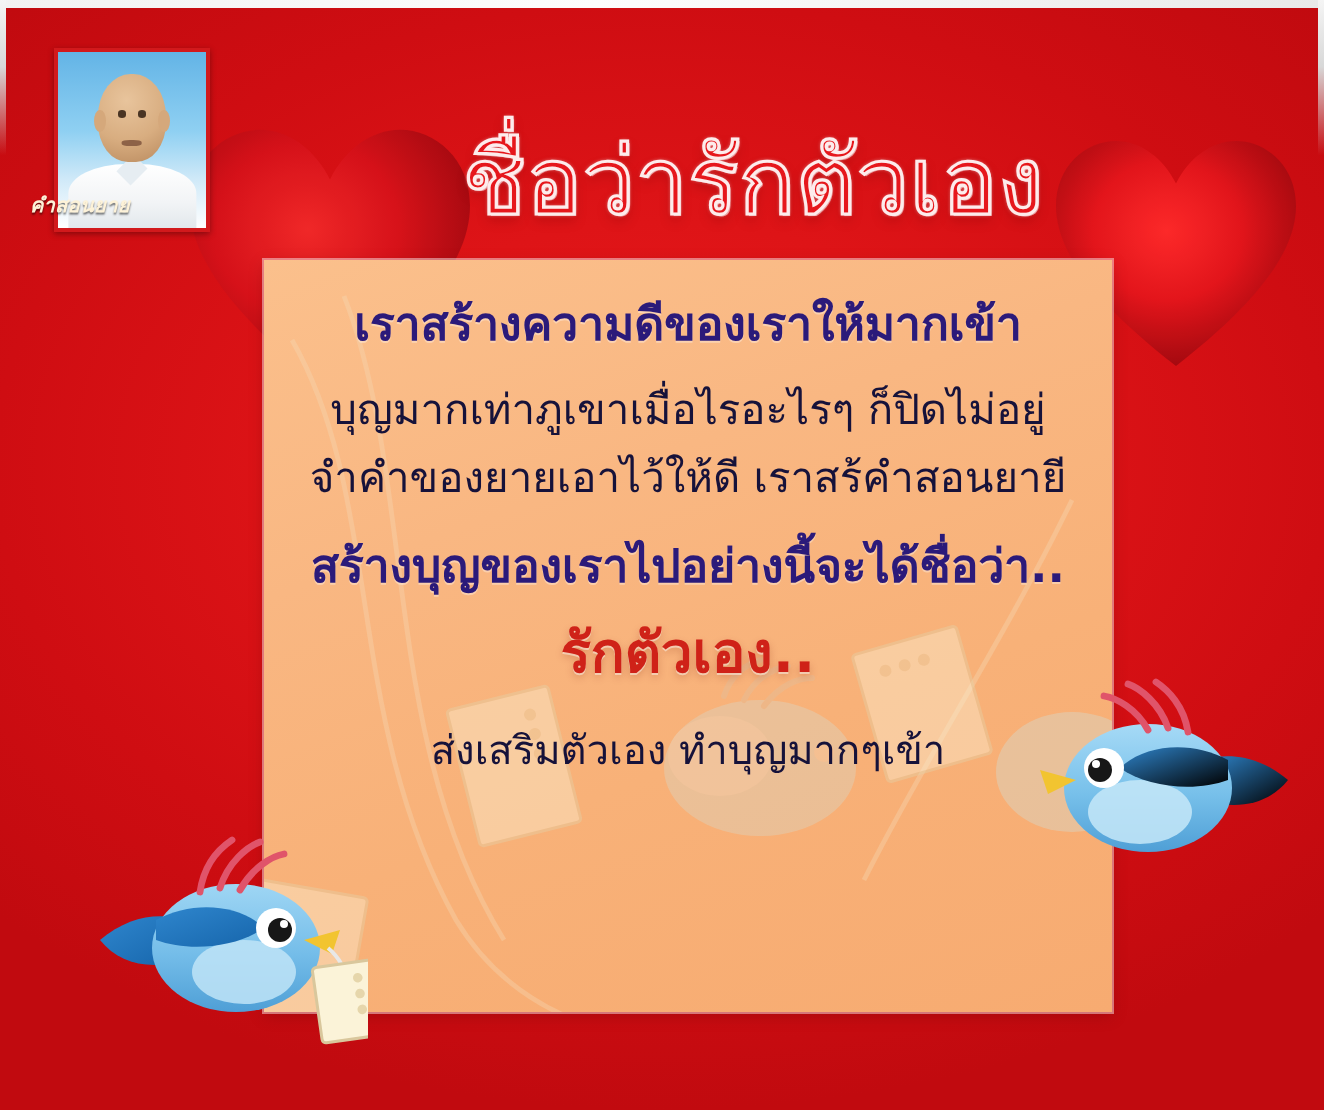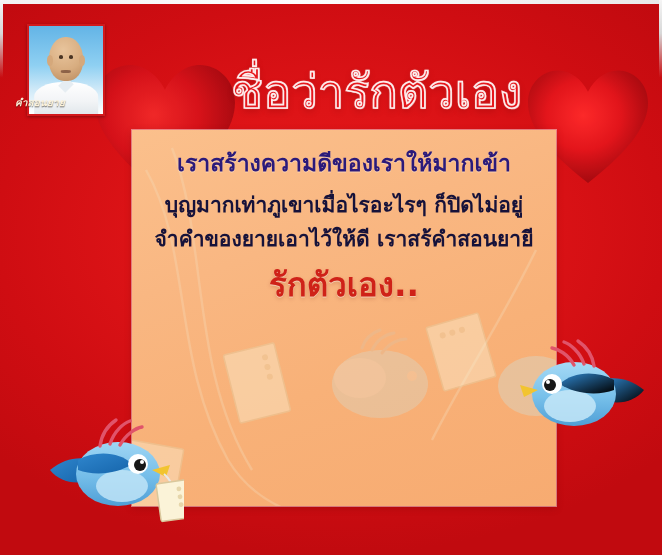--- a/index.html
+++ b/index.html
@@ -94,29 +94,29 @@
 
   .panel-content{position:relative;z-index:5;padding:14px 12px 0;text-align:center;}
 
   .line-head{
     font-size:23px;line-height:1.38;font-weight:bold;color:#2b1a7a;
     margin:4px 0 10px;text-shadow:0 1px 0 rgba(255,255,255,.35);
     white-space:nowrap;
   }
   .line-body{
     font-size:21px;line-height:1.52;color:#16123a;
-    margin:0 0 2px;white-space:nowrap;font-weight:bold;
+    margin:0 0 2px;white-space:nowrap;
   }
   .line-emph{
     font-size:23px;line-height:1.45;font-weight:bold;color:#2b1a7a;
     margin:12px 0 6px;text-shadow:0 1px 0 rgba(255,255,255,.35);
     white-space:nowrap;
   }
   .line-title2{
-    font-size:33px;line-height:1.3;font-weight:bold;color:#cf2218;
+    font-size:28px;line-height:1.3;font-weight:bold;color:#cf2218;
     margin:8px 0 14px;
     text-shadow:0 1px 0 rgba(255,255,255,.45), 0 2px 4px rgba(120,20,0,.22);
     white-space:nowrap;
   }
   .line-tail{
     font-size:20px;line-height:1.62;color:#16123a;
     margin:0;white-space:nowrap;
   }
 
   
@@ -223,23 +223,25 @@
     <svg class="wm wm-env-l" viewBox="0 0 66 80" aria-hidden="true">
       <rect x="6" y="4" width="54" height="70" rx="2" fill="#fbf2d6" stroke="#e3d2a8" stroke-width="1.5"></rect>
     </svg>
 
     <div class="panel-content">
       <div class="line-head">เราสร้างความดีของเราให้มากเข้า</div>
 
       <div class="line-body">บุญมากเท่าภูเขาเมื่อไรอะไรๆ ก็ปิดไม่อยู่</div>
       <div class="line-body">จำคำของยายเอาไว้ให้ดี เราสร้คำสอนยายี</div>
 
+      <div class="line-emph">สร้างบุญของเราไปอย่างนี้จะได้ชื่อว่า..</div>
 
       <div class="line-title2">รักตัวเอง..</div>
 
+      <div class="line-tail">ส่งเสริมตัวเอง ทำบุญมากๆเข้า</div>
     </div>
   </div>
 
   <div class="bird bird-bl">
     <svg viewBox="0 0 140 112" width="100%" height="100%" aria-hidden="true">
       <defs>
         <linearGradient id="bg1" x1="0" y1="0" x2="0" y2="1">
           <stop offset="0%" stop-color="#9fd6f4"></stop>
           <stop offset="55%" stop-color="#74bde9"></stop>
           <stop offset="100%" stop-color="#4f9fd6"></stop>

